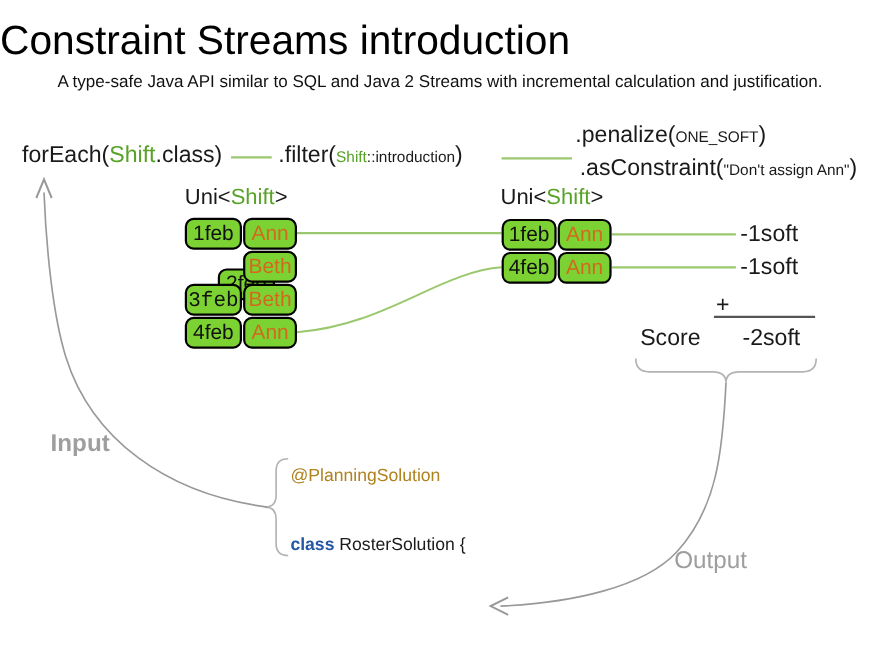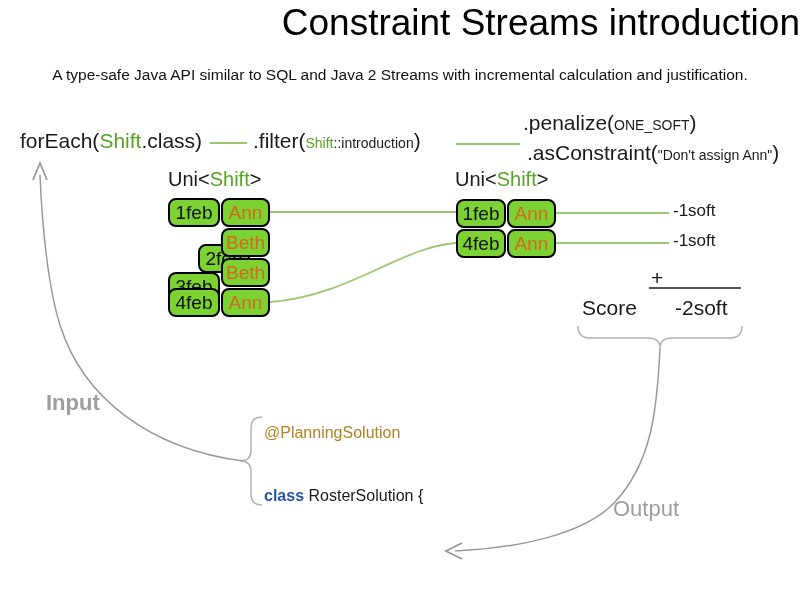--- a/index.html
+++ b/index.html
@@ -3,39 +3,39 @@
 <meta charset="utf-8">
 <style>
   html,body{margin:0;padding:0;background:#ffffff;}
   .stage{
     position:relative;width:800px;height:600px;background:#ffffff;overflow:hidden;
     font-family:"Liberation Sans", sans-serif;color:#000;
   }
   .abs{position:absolute;}
   svg.layer{position:absolute;left:0;top:0;width:800px;height:600px;}
 
-  .title{left:0;top:2px;width:800px;text-align:right;font-size:37px;font-weight:400;letter-spacing:0px;}
+  .title{left:0;top:16px;width:800px;text-align:left;font-size:37px;font-weight:400;letter-spacing:0px;}
   .subtitle{left:0;top:66px;width:800px;text-align:center;font-size:15.5px;color:#111;}
 
   .flowline{white-space:pre;font-size:21px;color:#1a1a1a;}
   .flowline .sm{font-size:14px;}
   .green{color:#57a327;}
 
   .uni-header{font-size:20px;color:#1a1a1a;white-space:pre;}
 
   .cell{
     position:absolute;box-sizing:border-box;height:29px;
     background:#7cd232;border:2px solid #000;border-radius:8px;
     display:flex;align-items:center;justify-content:center;
     font-size:19px;
   }
   .cell.date{color:#111;}
   .cell.emp{color:#d2691e;}
 
-  .penalty{font-size:17px;color:#1a1a1a;}
+  .penalty{font-size:21px;color:#1a1a1a;}
   .score-txt{font-size:21px;color:#1a1a1a;}
 
   .side-label{font-size:22px;color:#9e9e9e;}
 
   .code{left:264px;top:380px;font-size:16px;line-height:21px;white-space:pre;}
   .code .ind{padding-left:19px;}
   .ann{color:#b0821e;}
   .kw{color:#2456a3;font-weight:bold;}
   .plain{color:#1a1a1a;}
 </style>
@@ -80,21 +80,21 @@
   <div class="abs flowline" style="left:523px;top:111px;"><span class="plain">.penalize(</span><span class="sm plain">ONE_SOFT</span><span class="plain">)</span></div>
 
   <div class="abs flowline" style="left:527px;top:141px;"><span class="plain">.asConstraint(</span><span class="sm plain">"Don't assign Ann"</span><span class="plain">)</span></div>
 
   <div class="abs uni-header" style="left:168px;top:168px;"><span>Uni&lt;</span><span class="green">Shift</span><span>&gt;</span></div>
 
   <div class="cell date" style="left:168px;top:198px;width:52px;">1feb</div>
   <div class="cell emp" style="left:221px;top:198px;width:49px;">Ann</div>
   <div class="cell date" style="left:168px;top:244px;width:52px;margin-left:30px;">2feb</div>
   <div class="cell emp" style="left:221px;top:228px;width:49px;">Beth</div>
-  <div class="cell date" style="left:168px;top:272px;width:52px;">3feb</div>
+  <div class="cell date" style="left:168px;top:258px;width:52px;font-family:Liberation Mono, monospace;">3feb</div>
   <div class="cell emp" style="left:221px;top:258px;width:49px;">Beth</div>
   <div class="cell date" style="left:168px;top:288px;width:52px;">4feb</div>
   <div class="cell emp" style="left:221px;top:288px;width:49px;">Ann</div>
 
   <div class="abs uni-header" style="left:455px;top:168px;"><span>Uni&lt;</span><span class="green">Shift</span><span>&gt;</span></div>
 
   <div class="cell date" style="left:456px;top:199px;width:50px;">1feb</div>
   <div class="cell emp" style="left:507px;top:199px;width:49px;">Ann</div>
   <div class="cell date" style="left:456px;top:229px;width:50px;">4feb</div>
   <div class="cell emp" style="left:507px;top:229px;width:49px;">Ann</div>

